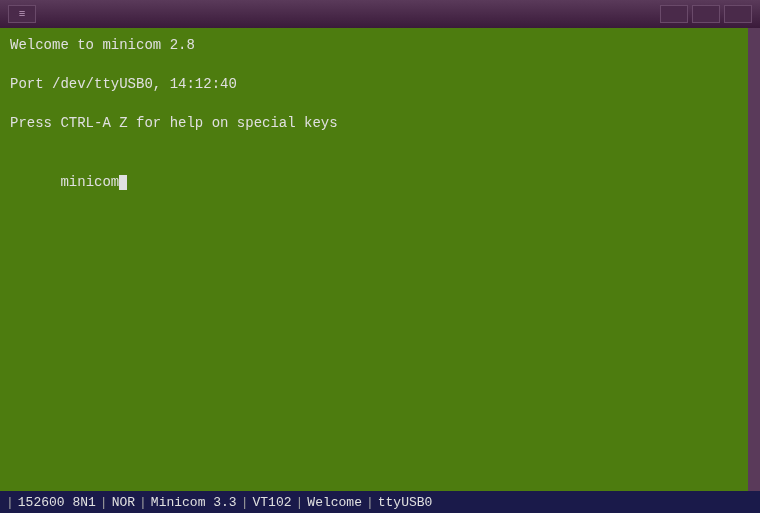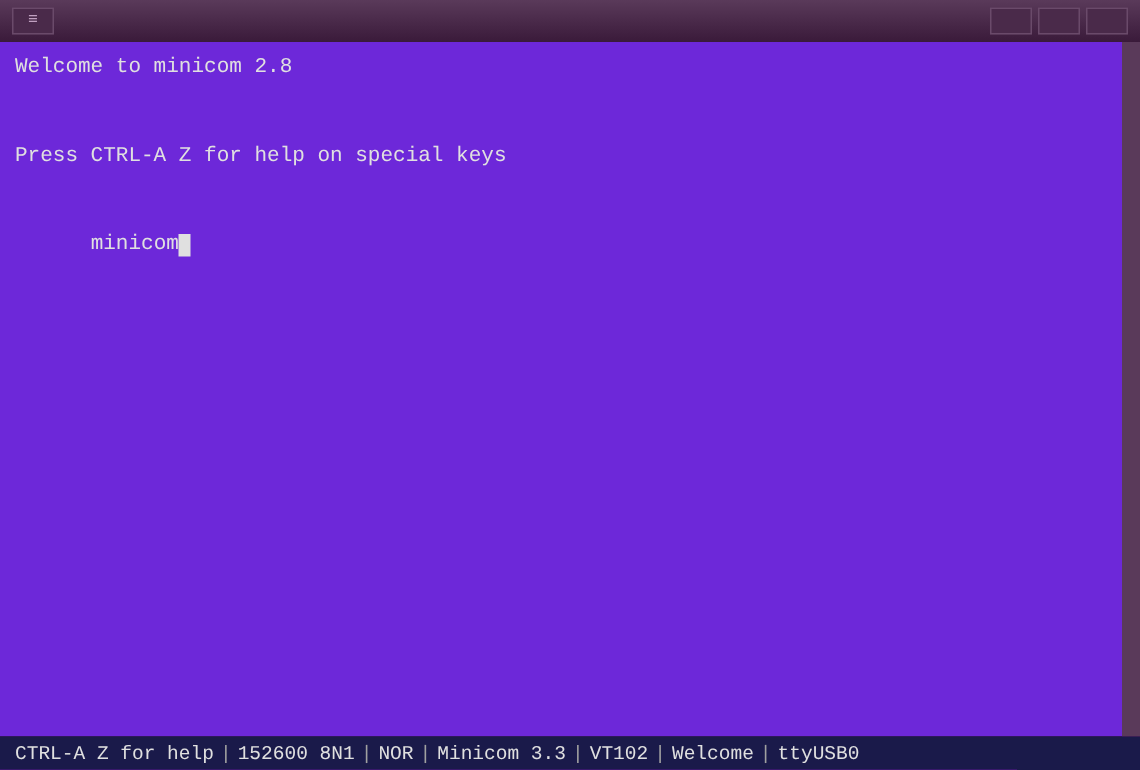--- a/index.html
+++ b/index.html
@@ -52,21 +52,21 @@
     .titlebar-btn-right {
       width: 28px;
       height: 18px;
       background: #4a2a4a;
       border: 1px solid #6a4a6a;
       cursor: pointer;
     }
 
     #terminal-area {
       flex: 1;
-      background-color: #6d28d9;
+      background-color: #4d7c0f;
       color: #e0e0e0;
       font-size: 14px;
       line-height: 1.4;
       padding: 8px 10px;
       overflow: hidden;
       position: relative;
     }
 
     .terminal-line {
       white-space: pre;
@@ -145,34 +145,34 @@
     <div class="titlebar-btn-right"></div>
     <div class="titlebar-btn-right"></div>
     <div class="titlebar-btn-right"></div>
   </div>
 </div>
 
 <div id="terminal-wrapper">
   <div id="terminal-area">
     <div class="terminal-line">Welcome to minicom 2.8</div>
     <div class="terminal-line">&nbsp;</div>
+    <div class="terminal-line">Port /dev/ttyUSB0, 14:12:40</div>
     <div class="terminal-line">&nbsp;</div>
     <div class="terminal-line">Press CTRL-A Z for help on special keys</div>
     <div class="terminal-line">&nbsp;</div>
     <div class="terminal-line">
       <span>minicom</span><span class="cursor"></span>
     </div>
   </div>
   <div id="scrollbar">
     <div id="scrollbar-thumb"></div>
   </div>
 </div>
 
 <div id="statusbar">
-  <span class="status-segment">CTRL-A Z for help</span>
   <span class="status-divider"> | </span>
   <span class="status-segment">152600 8N1</span>
   <span class="status-divider"> | </span>
   <span class="status-segment">NOR</span>
   <span class="status-divider"> | </span>
   <span class="status-segment">Minicom 3.3</span>
   <span class="status-divider"> | </span>
   <span class="status-segment">VT102</span>
   <span class="status-divider"> | </span>
   <span class="status-segment">Welcome</span>

